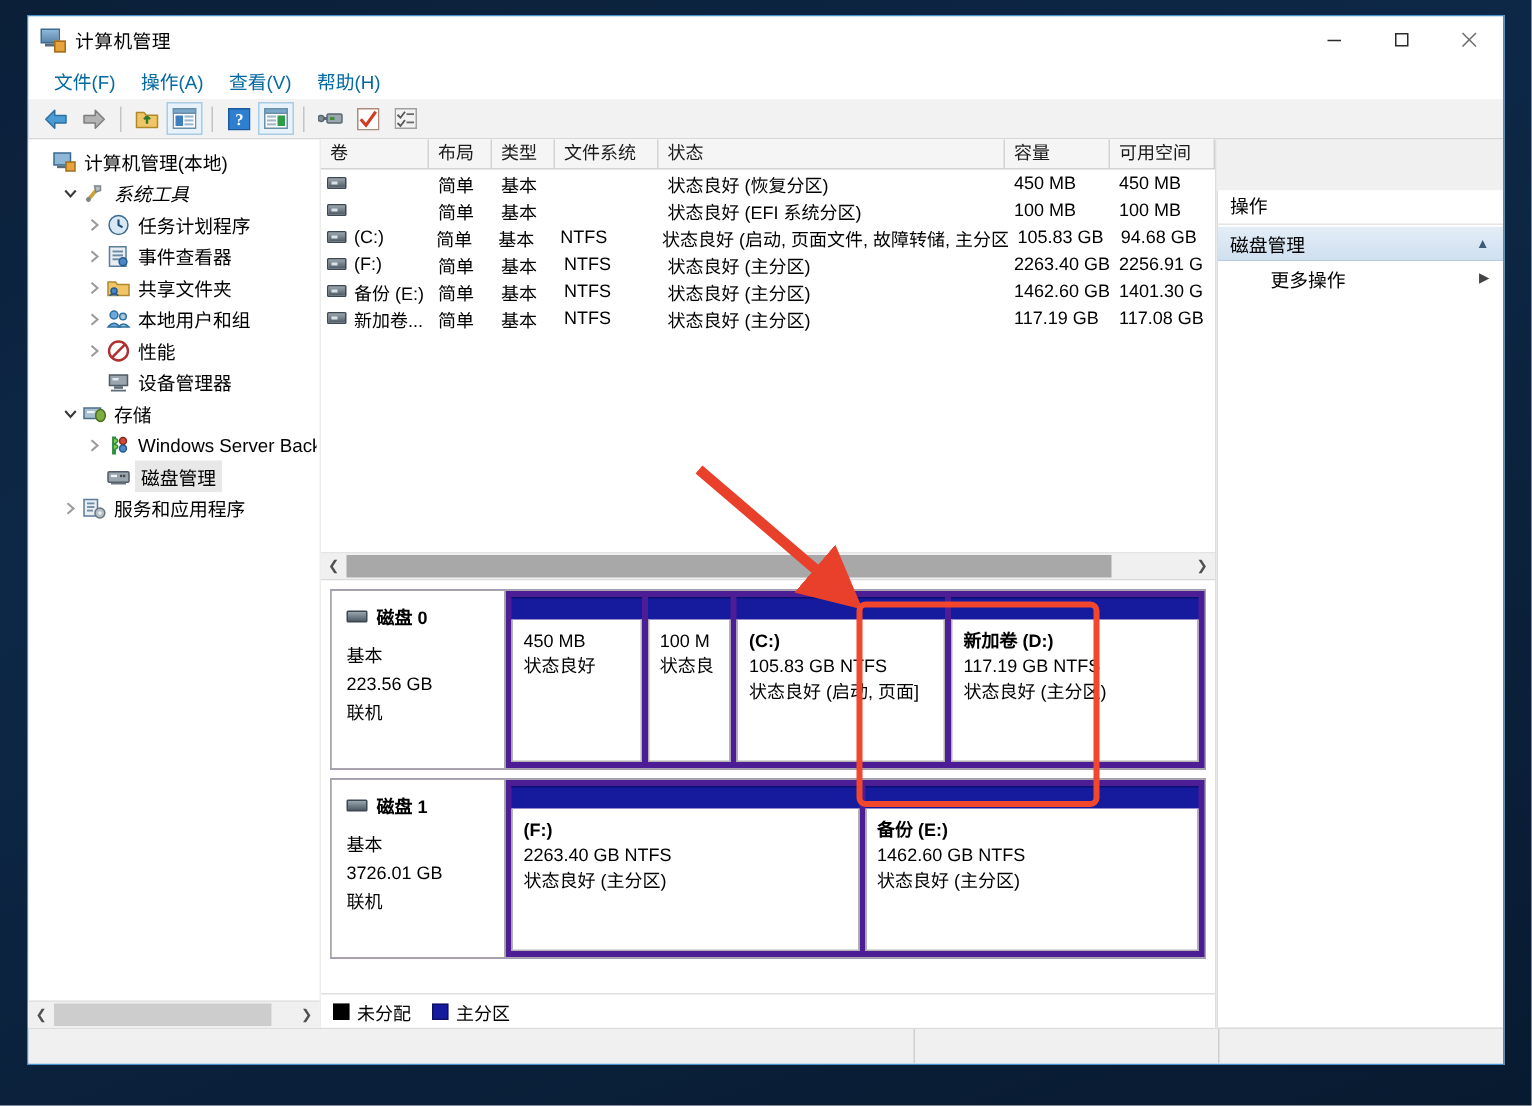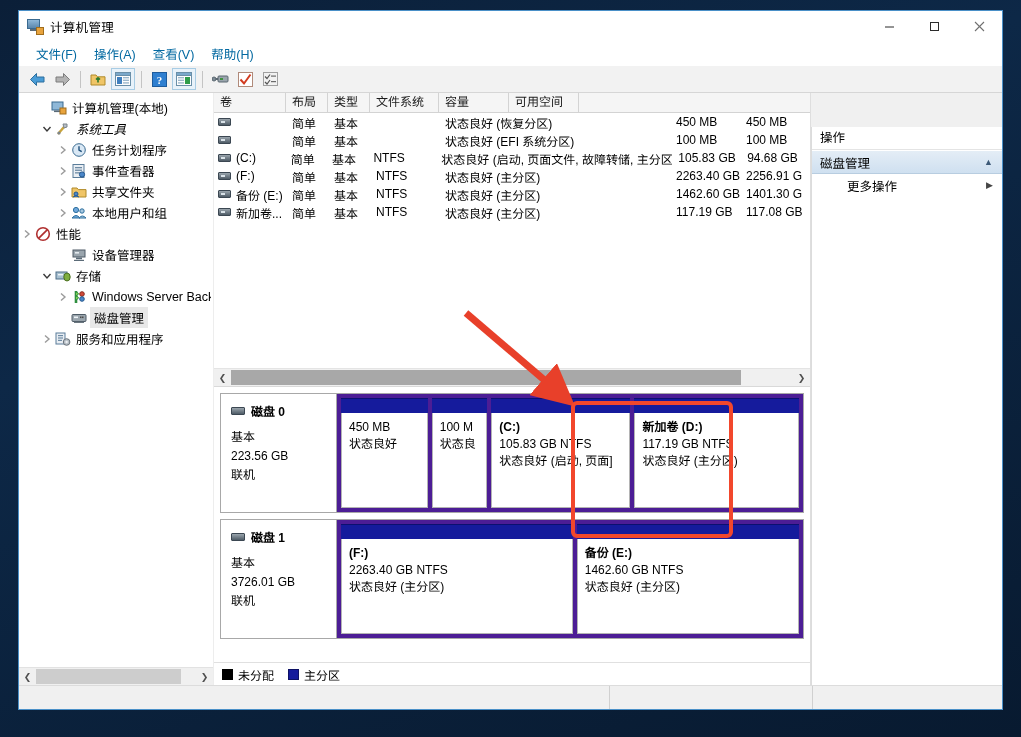--- a/index.html
+++ b/index.html
@@ -534,21 +534,21 @@
         <path d="M2 10 L4 12 L7 8" stroke="#555" stroke-width="1.2" fill="none"></path>
         <rect x="8" y="9" width="5" height="1.2" fill="#6b6b6b"></rect>
       </svg>
     </div>
   </div>
 
   <div class="body-split">
 
     <div class="tree-pane">
       <div class="tree-scroll" id="tree-host">
-          <div class="tree-row" style="padding-left: 16px;">
+          <div class="tree-row" style="padding-left: 0;">
             <div class="expander"></div>
             <div class="ticon"><svg width="16" height="16" viewBox="0 0 16 16">
                 <rect x="1" y="2" width="11" height="8" fill="#8fb8d8" stroke="#3a6a90"></rect>
                 <rect x="3" y="10.5" width="7" height="1.6" fill="#5b6b78"></rect>
                 <rect x="9" y="8" width="6" height="6" fill="#e8a33d" stroke="#a06d1c"></rect>
               </svg></div>
             <div class="tlabel">计算机管理(本地)</div>
           </div>
           <div class="tree-row" style="padding-left: 20px; font-style: italic;">
             <div class="expander">
@@ -610,21 +610,21 @@
               </svg>
             </div>
             <div class="ticon"><svg width="16" height="16" viewBox="0 0 16 16">
                 <circle cx="5" cy="5" r="2.6" fill="#6fa8dc" stroke="#2d6f9e"></circle>
                 <path d="M1 13 q4 -5 8 0 z" fill="#6fa8dc" stroke="#2d6f9e"></path>
                 <circle cx="11" cy="6" r="2.2" fill="#a8c8e0" stroke="#2d6f9e"></circle>
                 <path d="M8 13 q3.2 -4 7 0 z" fill="#a8c8e0" stroke="#2d6f9e"></path>
               </svg></div>
             <div class="tlabel">本地用户和组</div>
           </div>
-          <div class="tree-row" style="">
+          <div class="tree-row" style="padding-left: 36px;">
             <div class="expander">
               <svg width="10" height="10" viewBox="0 0 10 10">
                 <path d="M3 1.5 L7 5 L3 8.5" fill="none" stroke="#9b9b9b" stroke-width="1.4"></path>
               </svg>
             </div>
             <div class="ticon"><svg width="16" height="16" viewBox="0 0 16 16">
                 <circle cx="8" cy="8" r="6.3" fill="#ffffff" stroke="#b03030" stroke-width="1.6"></circle>
                 <path d="M3.6 12.4 L12.4 3.6" stroke="#b03030" stroke-width="1.7"></path>
               </svg></div>
             <div class="tlabel">性能</div>
@@ -704,20 +704,21 @@
     </div>
 
     <div class="center-pane">
 
       <div class="vol-list">
         <div class="vl-header" id="vl-head">
             <div class="vl-h" style="width: 72px;">卷</div>
             <div class="vl-h" style="width: 42px;">布局</div>
             <div class="vl-h" style="width: 42px;">类型</div>
             <div class="vl-h" style="width: 69px;">文件系统</div>
+            <div class="vl-h" style="width: auto; flex: 1 1 auto;">状态</div>
             <div class="vl-h" style="width: 70px;">容量</div>
             <div class="vl-h" style="width: 70px;">可用空间</div>
           </div>
         <div class="vl-rows" id="vl-body">
             <div class="vl-row">
               <div class="vl-c volcell" style="width: 72px;">
                 <span class="voldisk"></span>
                 <span></span>
               </div>
               <div class="vl-c" style="width: 42px;">简单</div>

